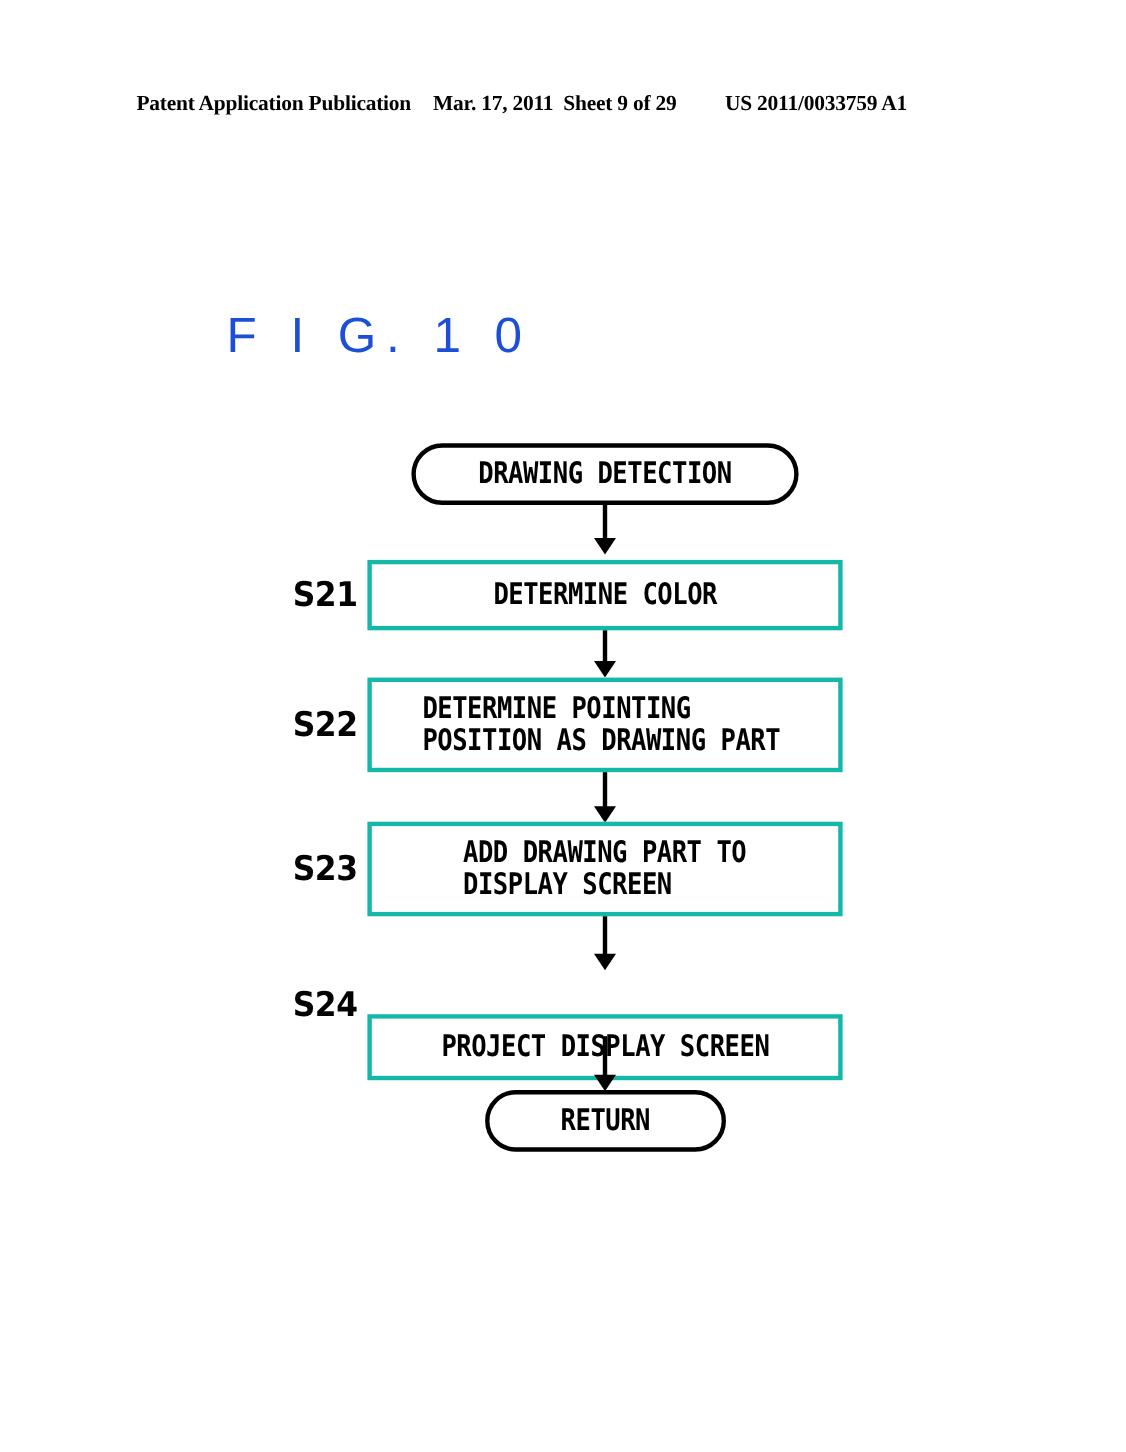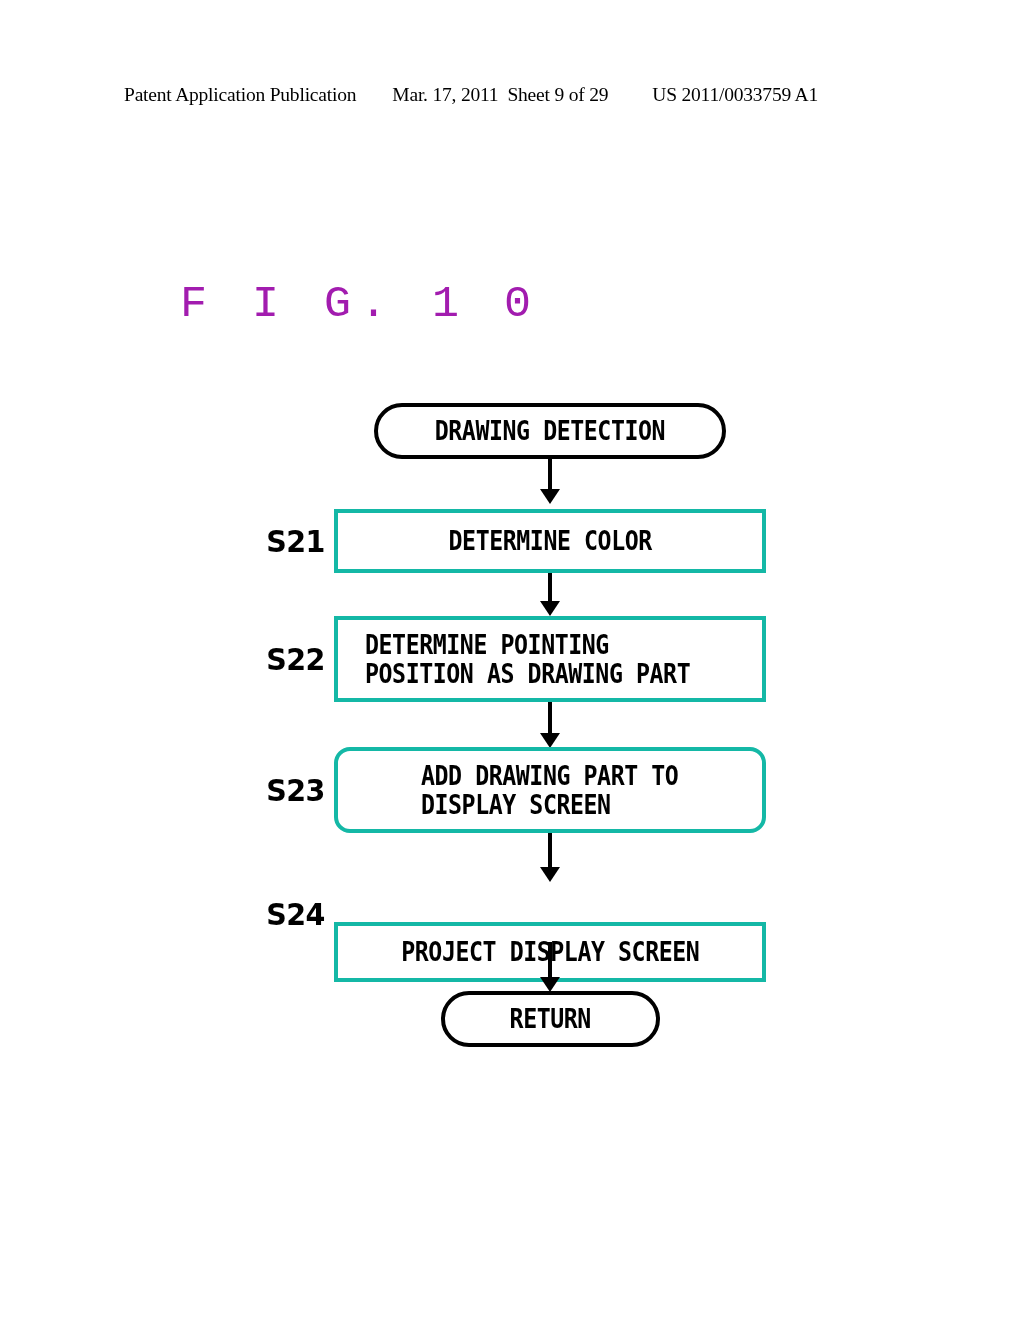--- a/index.html
+++ b/index.html
@@ -19,41 +19,41 @@
   
   #page-header {
     position: absolute;
     top: 84px;
     left: 124px;
     width: 776px;
     height: 28px;
     display: flex;
     align-items: baseline;
     font-family: "Liberation Serif", serif;
-    font-weight: normal;
+    font-weight: bold;
     font-size: 19.5px;
     letter-spacing: -0.2px;
     white-space: nowrap;
   }
   #page-header .hdr-pub   { flex: 0 0 auto; }
-  #page-header .hdr-mid   { flex: 0 0 auto; margin-left: 36px; }
+  #page-header .hdr-mid   { flex: 0 0 auto; margin-left: 20px; }
   #page-header .hdr-num   { flex: 0 0 auto; margin-left: 44px; }
   #page-header .hdr-date  { margin-right: 9px; }
   #page-header .hdr-sheet { }
 
   
   #figure-title {
     position: absolute;
     top: 279px;
-    left: 180px;
-    font-family: Liberation Mono, monospace;
+    left: 206px;
+    font-family: Liberation Sans, sans-serif;
     font-size: 45px;
     font-weight: 400;
     letter-spacing: 9px;
-    color: #a21caf;
+    color: #1d4ed8;
     white-space: nowrap;
   }
 
   
   #flowchart {
     position: absolute;
     top: 0;
     left: 0;
     width: 1024px;
     height: 1310px;
@@ -158,32 +158,32 @@
   <div class="node process" style="left:334px; top:509px; width:432px; height:64px;">
     <span class="node-text">DETERMINE COLOR</span>
   </div>
 
   <div class="connector" style="left:537px; top:573px; height:43px;">
     <div class="stem" style="height:30px;"></div>
     <div class="head"></div>
   </div>
 
   <div class="step-label" style="left:245px; top:641px;">S22</div>
-  <div class="node process" style="left:334px; top:616px; width:432px; height:86px; justify-content:center; padding-left:8px;">
+  <div class="node process" style="left:334px; top:616px; width:432px; height:86px; justify-content:flex-end; padding-left:8px;">
     <span class="node-text left-block" style="transform-origin:left center;">DETERMINE POINTING
 POSITION AS DRAWING PART</span>
   </div>
 
   <div class="connector" style="left:537px; top:702px; height:46px;">
     <div class="stem" style="height:33px;"></div>
     <div class="head"></div>
   </div>
 
   <div class="step-label" style="left:245px; top:772px;">S23</div>
-  <div class="node process" style="left:334px; top:747px; width:432px; height:86px;border-radius:16px;">
+  <div class="node process" style="left:334px; top:747px; width:432px; height:86px;">
     <span class="node-text left-block">ADD DRAWING PART TO
 DISPLAY SCREEN</span>
   </div>
 
   <div class="connector" style="left:537px; top:833px; height:49px;">
     <div class="stem" style="height:36px;"></div>
     <div class="head"></div>
   </div>
 
   <div class="step-label" style="left:245px; top:896px;">S24</div>

